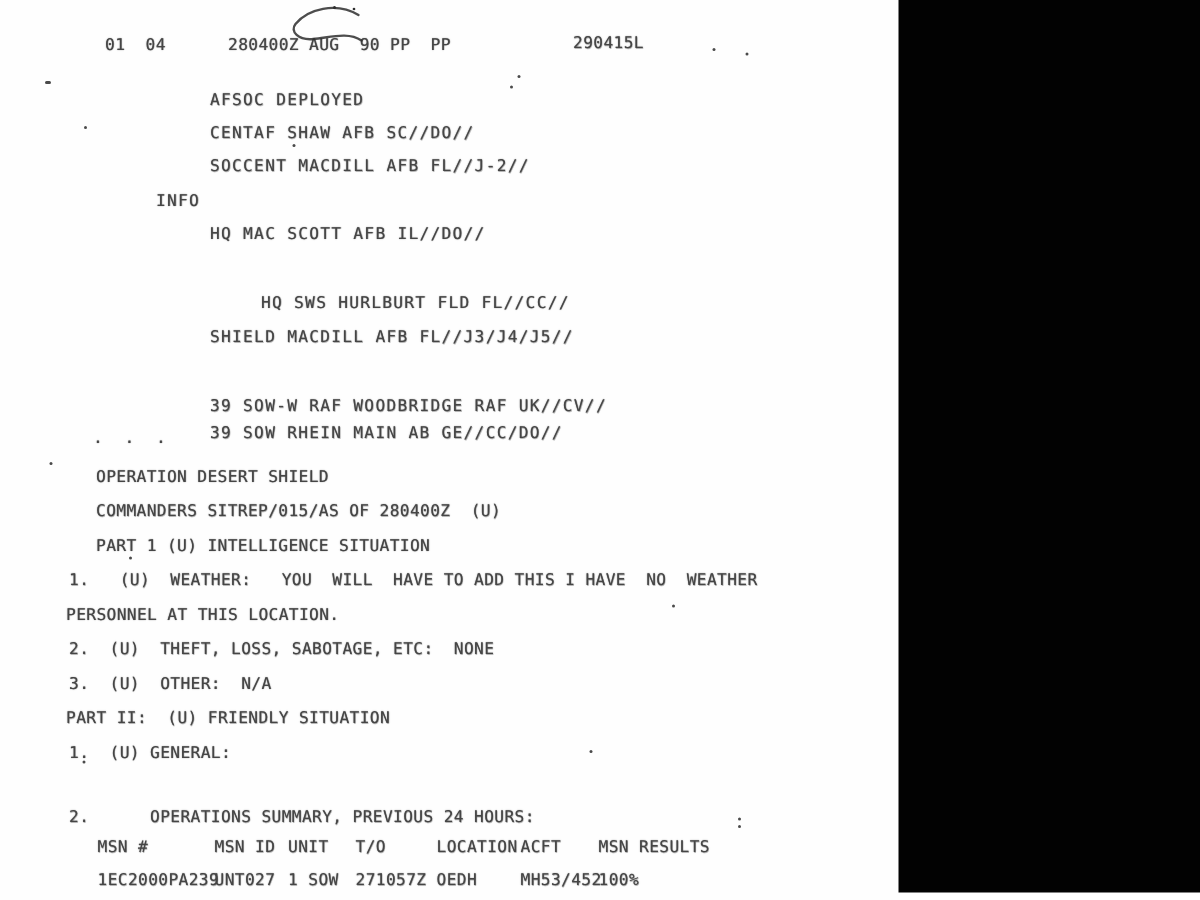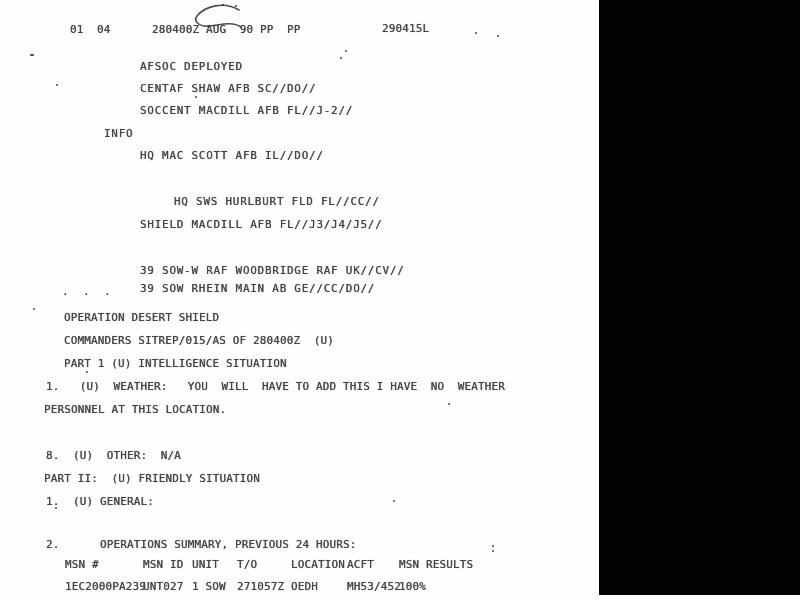--- a/index.html
+++ b/index.html
@@ -50,21 +50,22 @@
   <div class="ink wide" style="left:140px;top:242px;margin-top:41px;">39 SOW RHEIN MAIN AB GE//CC/DO//</div>
   <div class="ink wide" style="left:140px;top:265px;">39 SOW-W RAF WOODBRIDGE RAF UK//CV//</div>
 
   <div class="ink" style="left:62px;top:286px;letter-spacing:4px;">. . .</div>
 
   <div class="ink" style="left:64px;top:312px;">OPERATION DESERT SHIELD</div>
   <div class="ink" style="left:64px;top:335px;text-align:center;">COMMANDERS SITREP/015/AS OF 280400Z  (U)</div>
   <div class="ink" style="left:64px;top:358px;">PART 1 (U) INTELLIGENCE SITUATION</div>
   <div class="ink" style="left:46px;top:381px;">1.   (U)  WEATHER:   YOU  WILL  HAVE TO ADD THIS I HAVE  NO  WEATHER</div>
   <div class="ink" style="left:44px;top:404px;">PERSONNEL AT THIS LOCATION.</div>
-  <div class="ink" style="left:46px;top:450px;">8.  (U)  OTHER:  N/A</div>
+  <div class="ink" style="left:46px;top:427px;">2.  (U)  THEFT, LOSS, SABOTAGE, ETC:  NONE</div>
+  <div class="ink" style="left:46px;top:450px;">3.  (U)  OTHER:  N/A</div>
   <div class="ink" style="left:44px;top:473px;">PART II:  (U) FRIENDLY SITUATION</div>
   <div class="ink" style="left:46px;top:496px;">1.  (U) GENERAL:</div>
   <div class="ink" style="left:46px;top:539px;">2.      OPERATIONS SUMMARY, PREVIOUS 24 HOURS:</div>
 
   <div class="ink rowline" style="top:543px;">
     <span class="cell" style="left:65px;">MSN #</span>
     <span class="cell" style="left:143px;">MSN ID</span>
     <span class="cell" style="left:192px;">UNIT</span>
     <span class="cell" style="left:237px;text-align:right;">T/O</span>
     <span class="cell" style="left:291px;">LOCATION</span>

